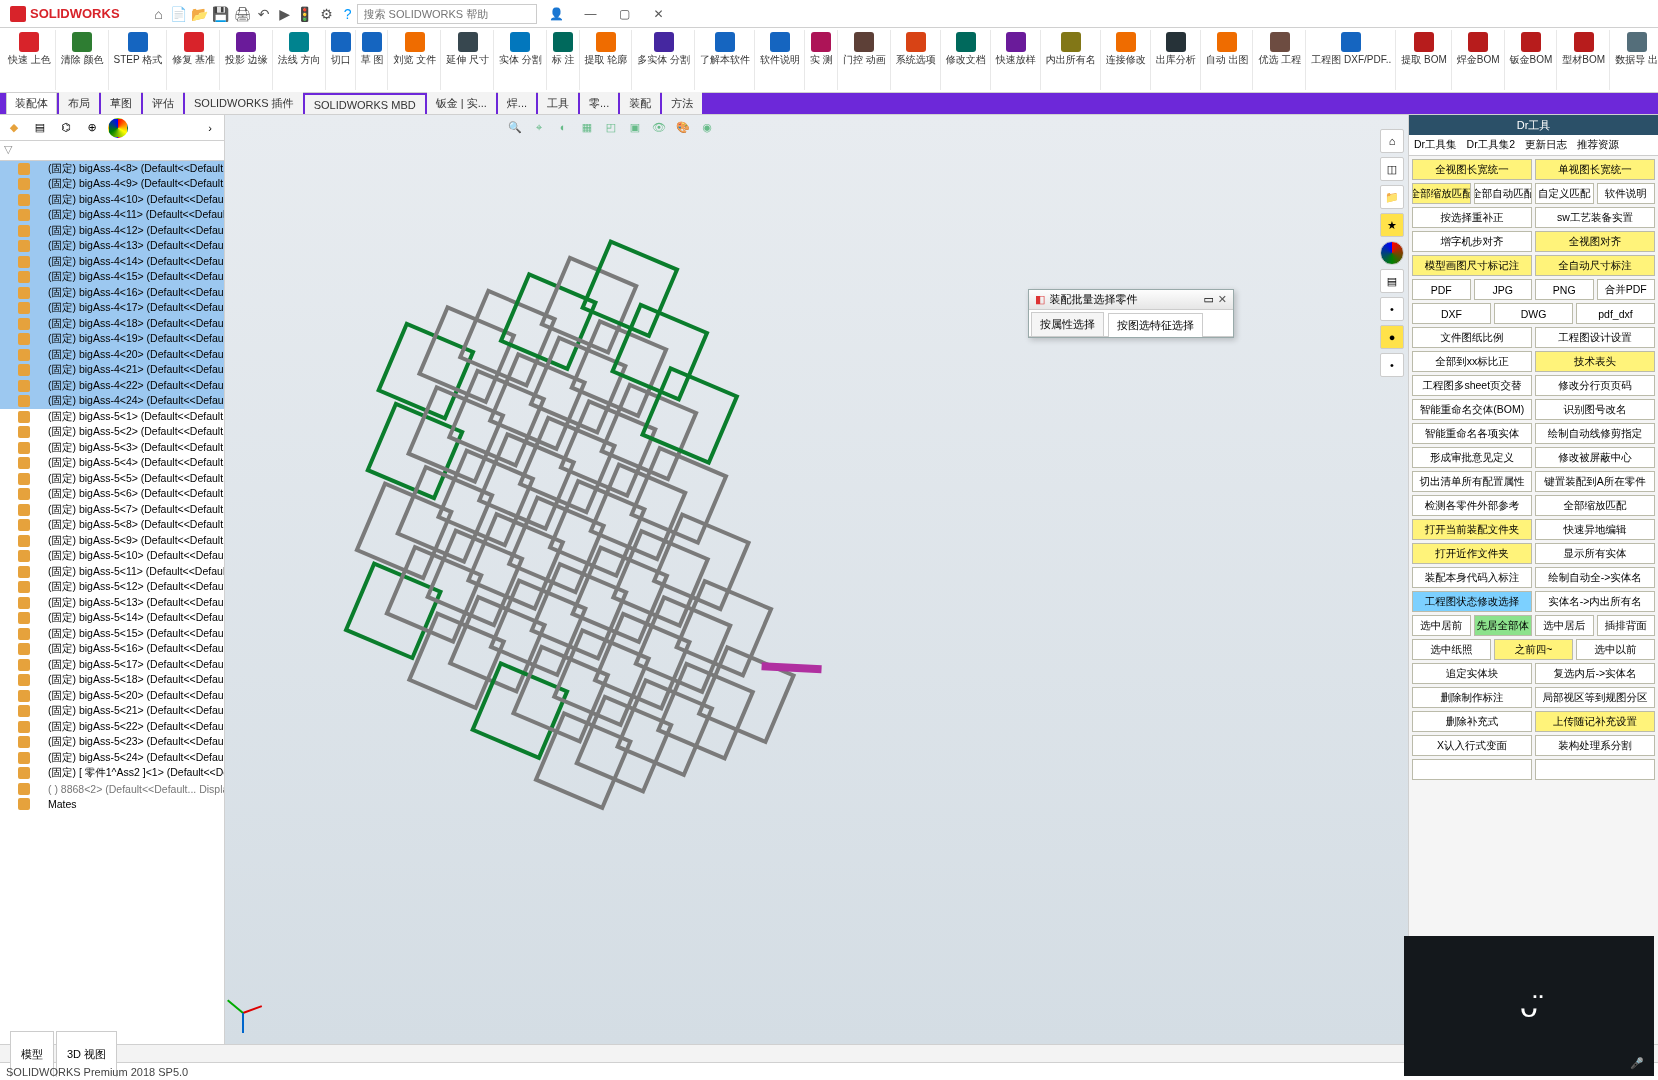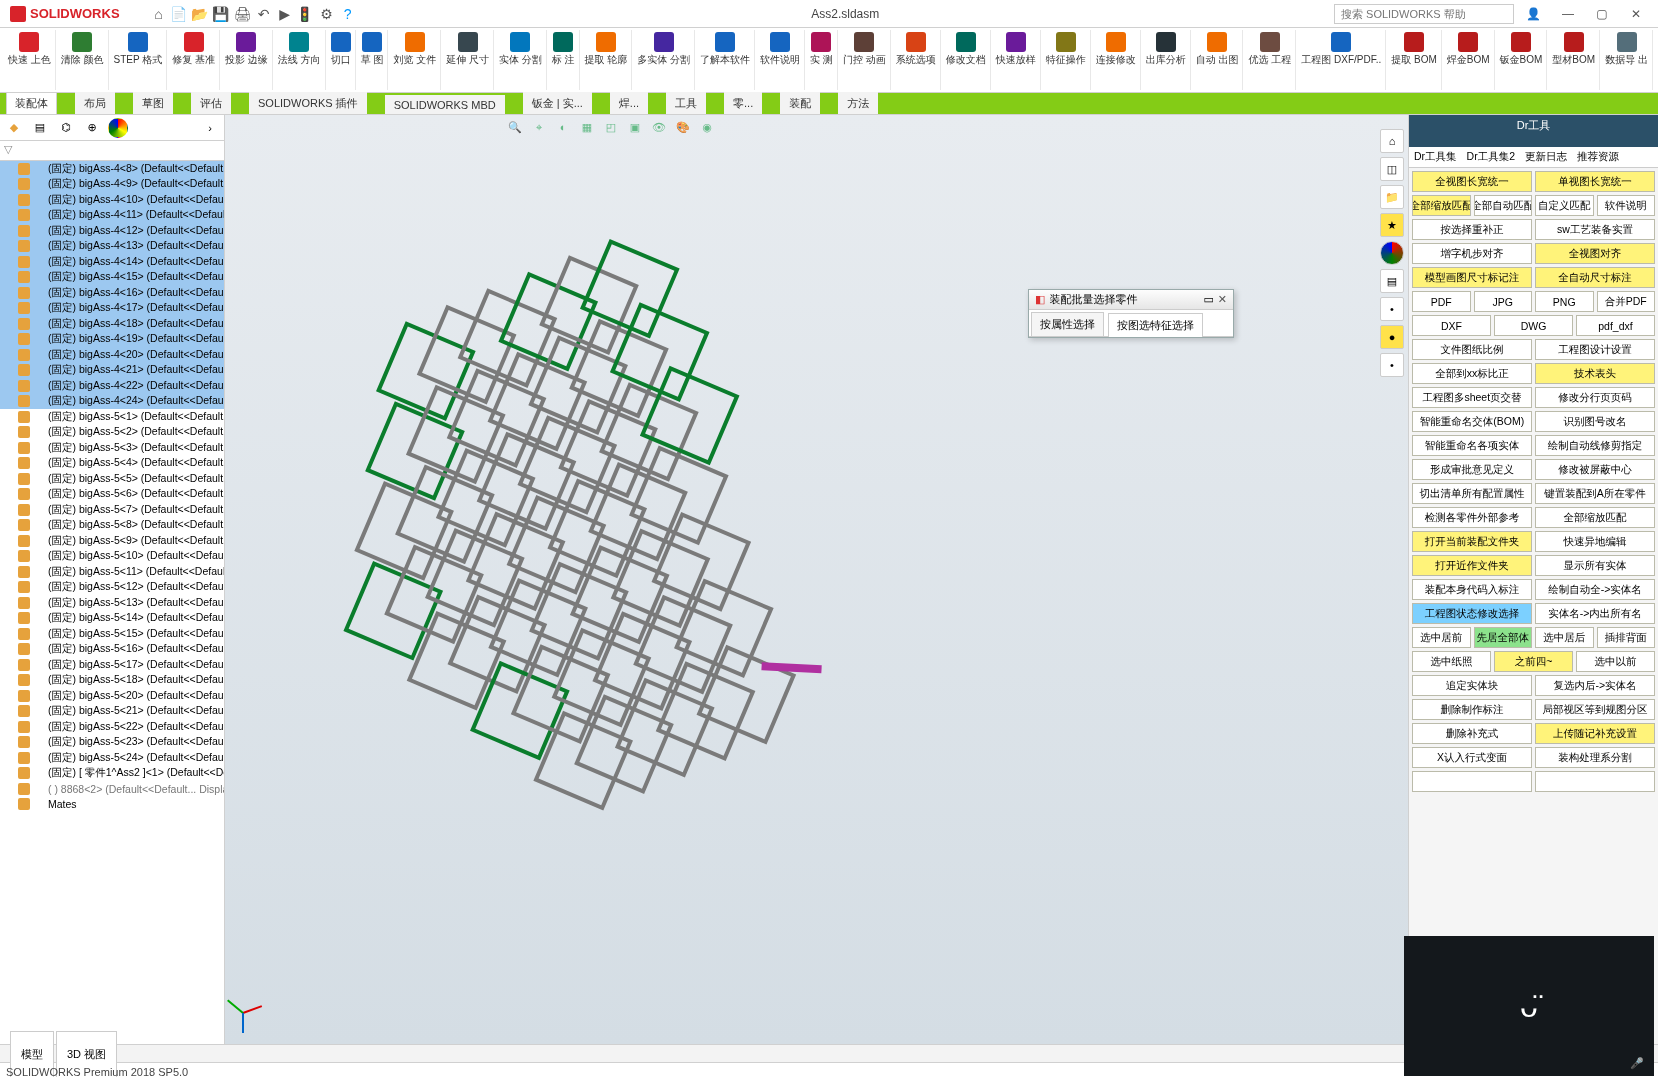--- a/index.html
+++ b/index.html
@@ -18,21 +18,21 @@
 .searchbox { width:180px; height:20px; border:1px solid #ccc; font-size:11px; padding:0 6px; color:#aaa; }
 .winbtn { width:28px; height:20px; display:flex; align-items:center; justify-content:center; font-size:12px; color:#555; }
 
 
 .ribbon { height:65px; background:#fff; border-bottom:1px solid #d0d0d0; display:flex; overflow:hidden; padding:2px 4px; gap:1px; }
 .rgrp { display:flex; flex-direction:column; align-items:center; padding:2px 4px; border-right:1px solid #e8e8e8; }
 .rico { width:20px; height:20px; border-radius:3px; margin-bottom:2px; }
 .rlbl { font-size:10px; color:#333; white-space:nowrap; text-align:center; line-height:11px; }
 
 
-.cmdtabs { height:22px; background:#84cc16; border-bottom:1px solid #d0d0d0; display:flex; align-items:flex-end; padding:0 6px; gap:18px; }
+.cmdtabs { height:22px; background:#6d28d9; border-bottom:1px solid #d0d0d0; display:flex; align-items:flex-end; padding:0 6px; gap:2px; }
 .cmdtab { padding:3px 8px; font-size:11px; color:#333; background:#f3f3f3; border:1px solid transparent; border-bottom:none; }
 .cmdtab.active { background:#fff; border-color:#d0d0d0; }
 
 
 .body-row { display:flex; height:calc(100% - 28px - 65px - 22px - 18px - 18px); }
 
 .left-panel { width:225px; border-right:1px solid #d0d0d0; display:flex; flex-direction:column; background:#fff; }
 .lp-tabs { height:26px; display:flex; align-items:center; gap:6px; padding:0 4px; border-bottom:1px solid #d0d0d0; }
 .lp-tabs .t { width:20px; height:20px; border:1px solid transparent; display:flex; align-items:center; justify-content:center; }
 .lp-filter { height:20px; border-bottom:1px solid #d0d0d0; padding:2px 4px; color:#888; }
@@ -69,21 +69,21 @@
 .dlg-tab.active { background:#fff; position:relative; top:1px; }
 .dlg-body { padding:4px; }
 .dlg-row { display:flex; gap:3px; }
 .dlg-btn { flex:1; height:26px; background:#f3f3f3; border:1px solid #bbb; font-size:10.5px; }
 .dlg-wide { width:100%; height:26px; background:#bfe4ff; border:1px solid #7fb8e0; font-size:11px; margin-top:3px; position:relative; }
 .cursor-dot { position:absolute; right:18px; top:16px; width:24px; height:24px; background:radial-gradient(circle,#ffe24a 40%,rgba(255,226,74,0) 70%); border-radius:50%; }
 .dlg-empty { height:78px; }
 
 
 .rp { width:250px; border-left:1px solid #d0d0d0; background:#f5f5f5; display:flex; flex-direction:column; }
-.rp-title { height:32px; background:#4a6; color:#fff; text-align:center; font-size:11px; line-height:20px; background:#1c5c7a; }
+.rp-title { height:20px; background:#4a6; color:#fff; text-align:center; font-size:11px; line-height:20px; background:#1c5c7a; }
 .rp-title { background:#37596e; } 
 .rp-tabs { display:flex; font-size:10.5px; border-bottom:1px solid #ccc; background:#fff; }
 .rp-tabs span { padding:3px 5px; }
 .rp-grid { flex:1; overflow-y:auto; padding:3px; }
 .rp-row { display:flex; gap:3px; margin-bottom:3px; }
 .rp-row.split4 .rp-btn { flex:1; min-width:0; }
 .rp-btn { flex:1; height:21px; font-size:10.5px; border:1px solid #bba; background:#fff; display:flex; align-items:center; justify-content:center; padding:0 2px; white-space:nowrap; overflow:hidden; }
 .rp-btn.y { background:#fff37a; }
 .rp-btn.b { background:#7cd0ff; }
 .rp-btn.g { background:#8ce28c; }
@@ -110,21 +110,20 @@
     <span class="ico">📄</span>
     <span class="ico">📂</span>
     <span class="ico">💾</span>
     <span class="ico">🖨</span>
     <span class="ico">↶</span>
     <span class="ico">▶</span>
     <span class="ico">🚦</span>
     <span class="ico">⚙</span>
     <span class="ico" style="color:#09f">?</span>
   </div>
-  <div class="doc-title">Ass2.sldasm</div>
   <div class="title-right">
     <input class="searchbox" placeholder="搜索 SOLIDWORKS 帮助" style="">
     <span class="winbtn">👤</span>
     <span class="winbtn">—</span>
     <span class="winbtn">▢</span>
     <span class="winbtn">✕</span>
   </div>
 </div>
 
 <div class="ribbon" id="ribbon">
@@ -222,21 +221,21 @@
     <div class="rgrp">
       <div class="rico" style="background: rgb(0, 105, 92);"></div>
       <div class="rlbl">修改文档</div>
     </div>
     <div class="rgrp">
       <div class="rico" style="background: rgb(106, 27, 154);"></div>
       <div class="rlbl">快速放样</div>
     </div>
     <div class="rgrp">
       <div class="rico" style="background: rgb(130, 119, 23);"></div>
-      <div class="rlbl">特征操作</div>
+      <div class="rlbl">内出所有名</div>
     </div>
     <div class="rgrp">
       <div class="rico" style="background: rgb(239, 108, 0);"></div>
       <div class="rlbl">连接修改</div>
     </div>
     <div class="rgrp">
       <div class="rico" style="background: rgb(38, 50, 56);"></div>
       <div class="rlbl">出库分析</div>
     </div>
     <div class="rgrp">

